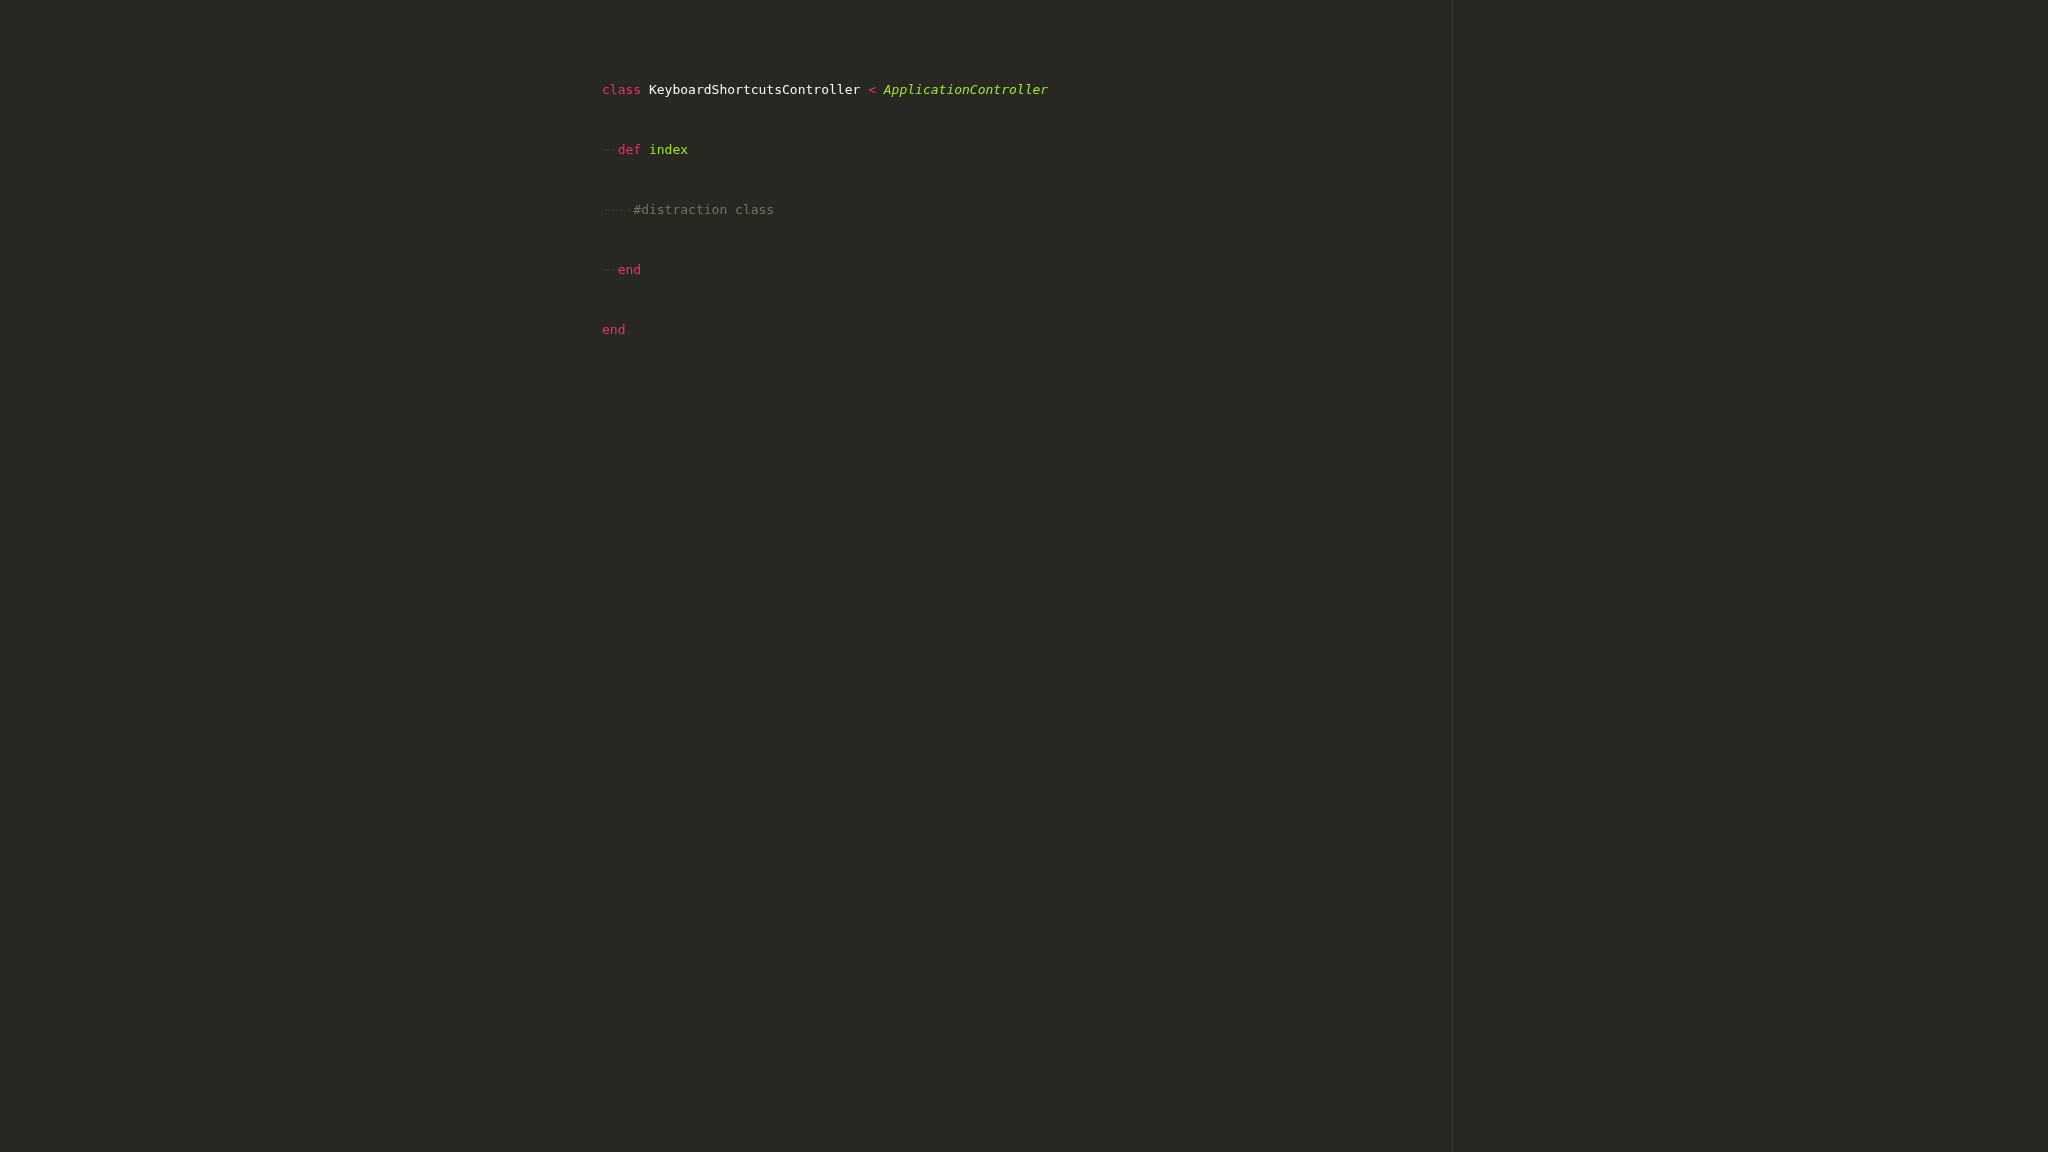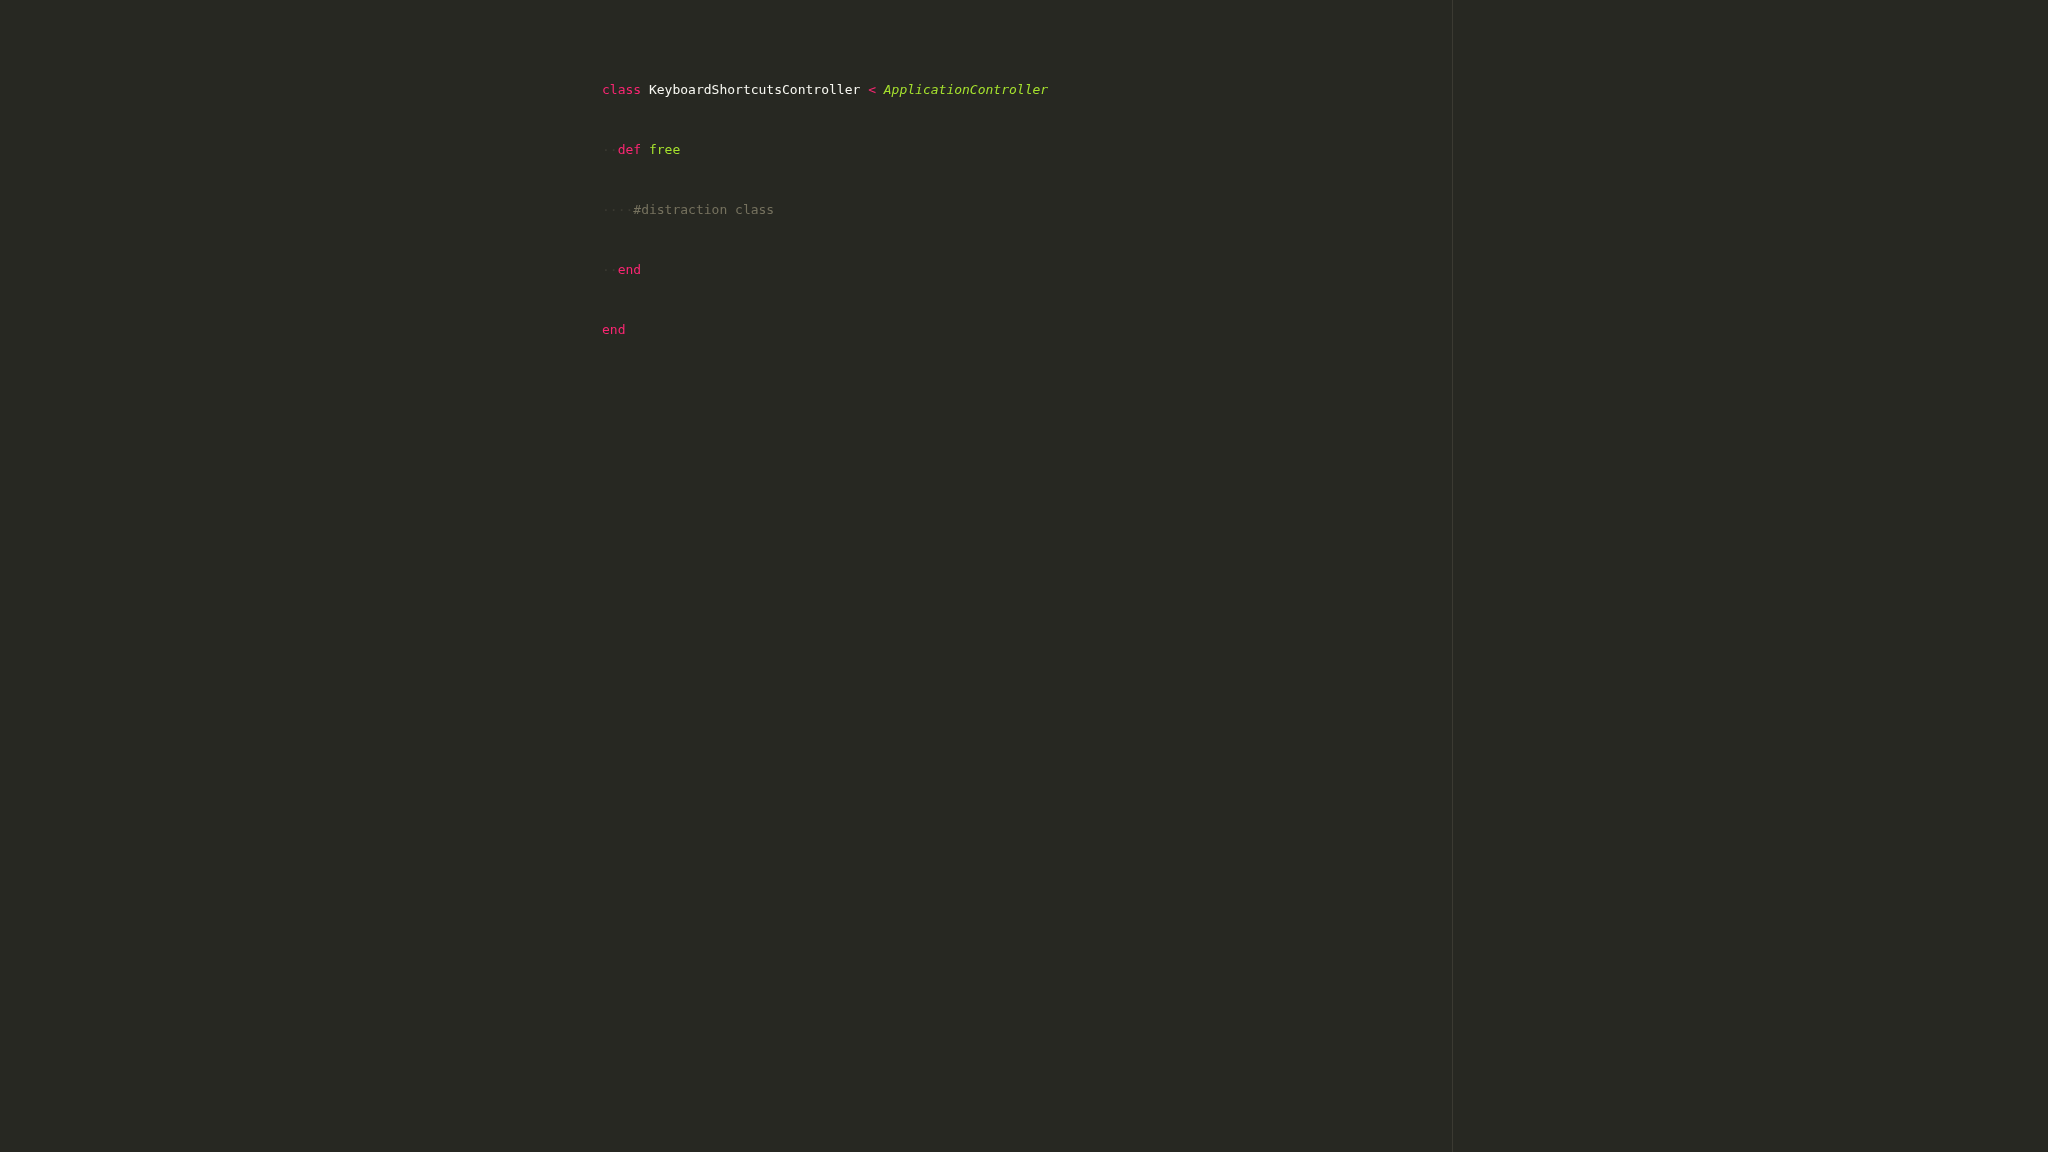--- a/index.html
+++ b/index.html
@@ -70,18 +70,18 @@
       color: #f8f8f2;
     }
   </style>
 </head>
 <body>
 
 <div class="editor-container">
   <div class="ruler"></div>
   <div class="code-area">
     <div class="line"><span class="keyword">class</span><span class="plain"> </span><span class="class-name">KeyboardShortcutsController</span><span class="plain"> </span><span class="operator">&lt;</span><span class="plain"> </span><span class="inherit-class">ApplicationController</span></div>
-    <div class="line"><span class="indent-guide">··</span><span class="keyword">def</span><span class="plain"> </span><span class="method-name">free</span></div>
+    <div class="line"><span class="indent-guide">··</span><span class="keyword">def</span><span class="plain"> </span><span class="method-name">index</span></div>
     <div class="line"><span class="indent-guide">····</span><span class="comment">#distraction class</span></div>
     <div class="line"><span class="indent-guide">··</span><span class="keyword">end</span></div>
     <div class="line"><span class="keyword">end</span></div>
   </div>
 </div>
 
 </body></html>

